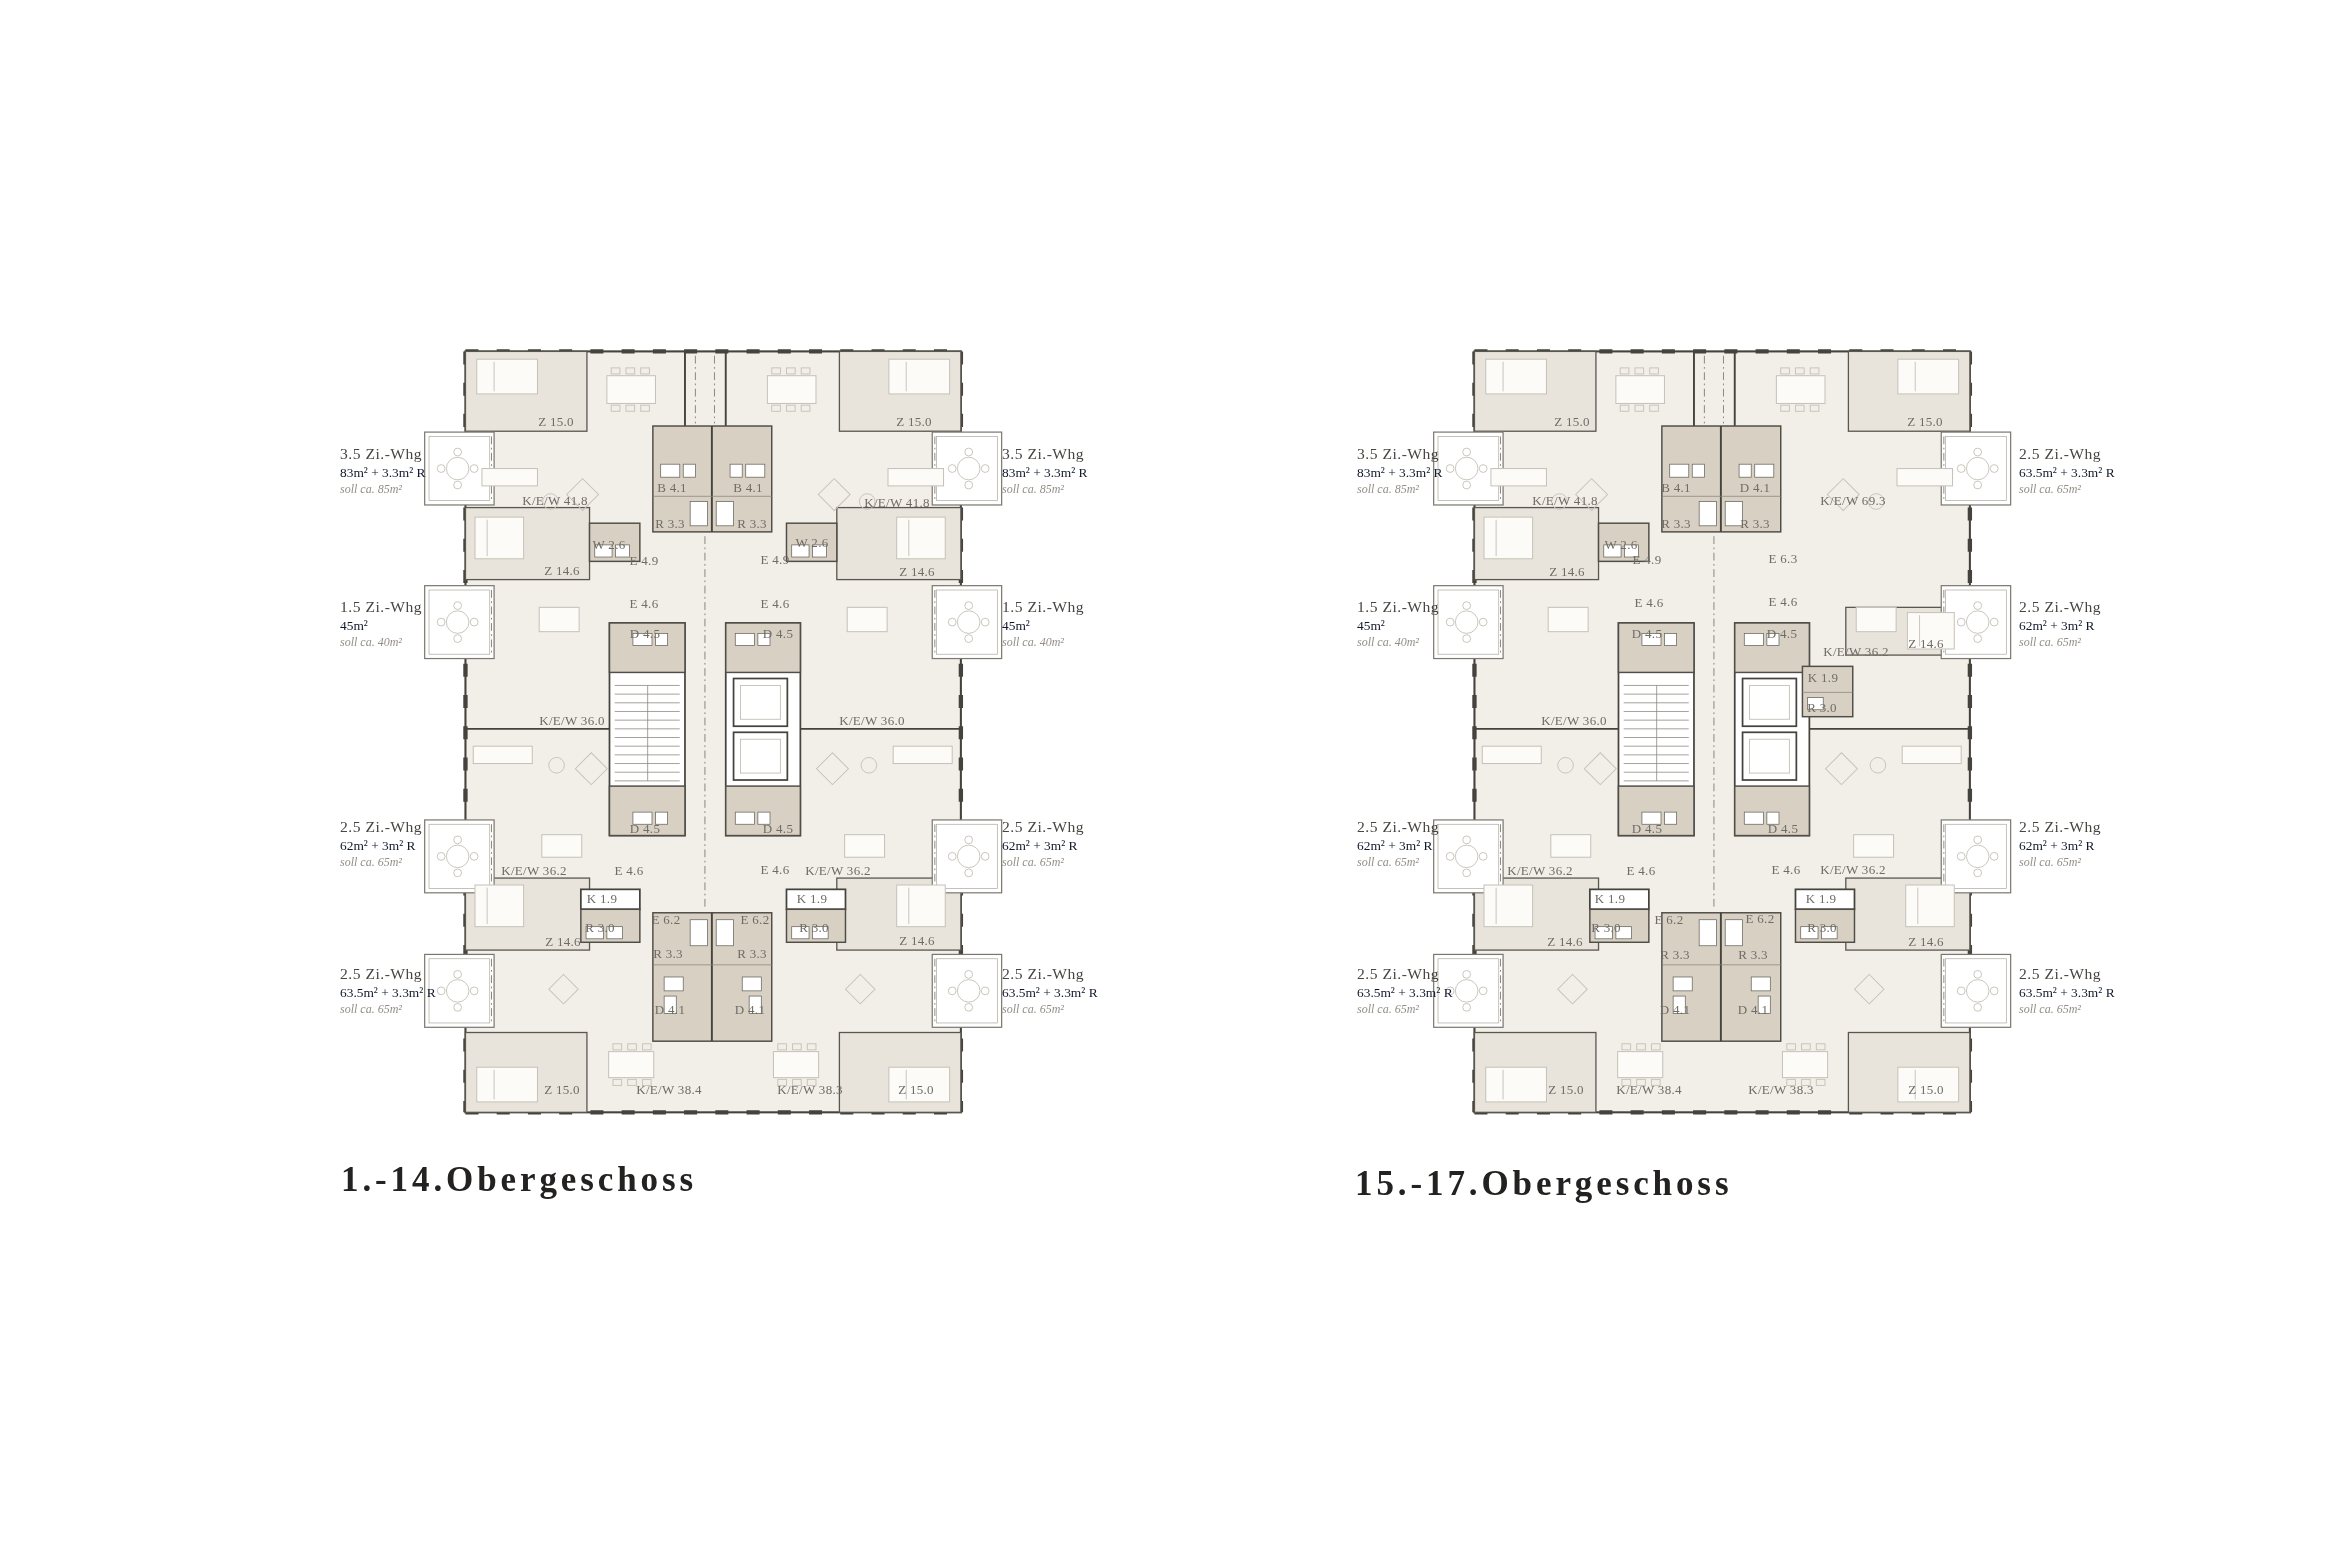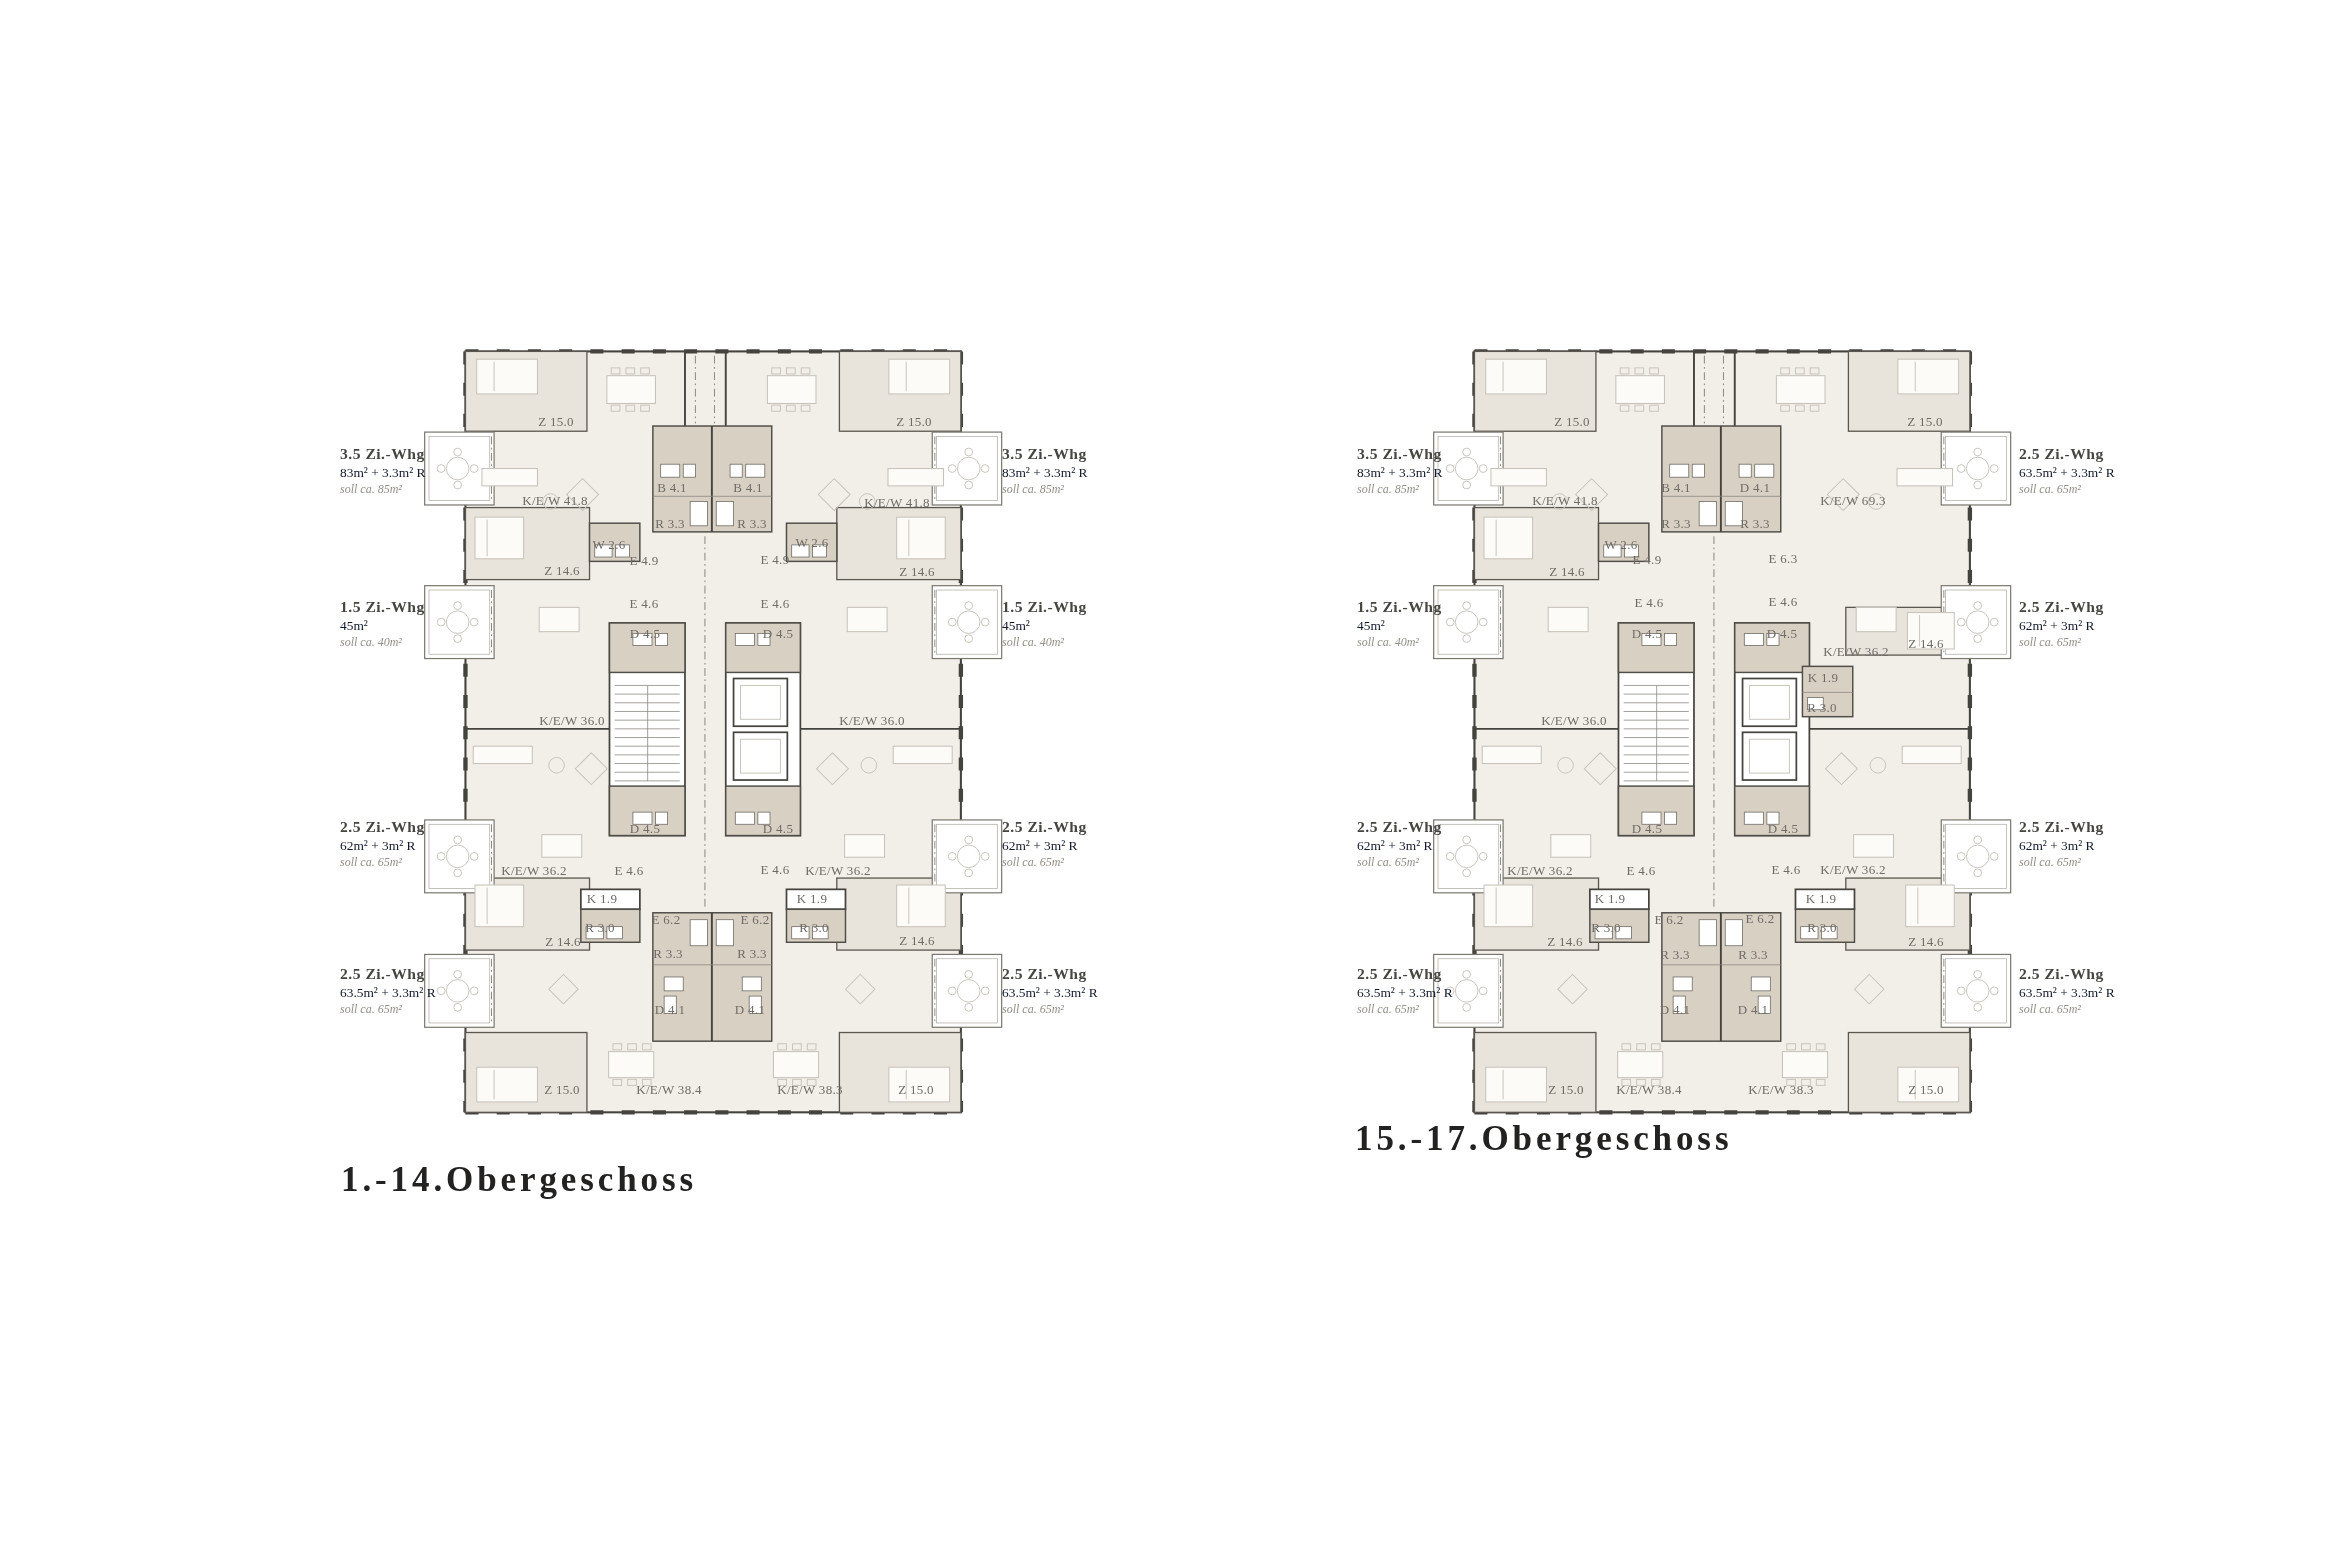--- a/index.html
+++ b/index.html
@@ -3,21 +3,21 @@
 <meta charset="utf-8">
 <style>
   html,body{margin:0;padding:0;background:#ffffff;}
   .canvas{position:relative;width:2330px;height:1305px;background:#ffffff;overflow:hidden;
           font-family:"Liberation Serif","DejaVu Serif",serif;}
   .plan{position:absolute;width:590px;height:768px;}
   .plan svg{position:absolute;left:0;top:0;overflow:visible;}
   .room-label{position:absolute;transform:translate(-50%,-50%);font-size:13px;color:#6f6c66;
               letter-spacing:0.3px;white-space:nowrap;}
   .apt{position:absolute;white-space:nowrap;line-height:1.22;}
-  .apt .nm{font-weight:bold;font-size:15.6px;color:#474540;letter-spacing:0.5px;}
+  .apt .nm{font-weight:normal;font-size:15.6px;color:#474540;letter-spacing:0.5px;}
   .apt .ar{font-size:13.4px;color:#0f172a;margin-top:1.7px;}
   .apt .so{font-size:12px;font-style:italic;color:#938f87;margin-top:0.9px;}
   .title{position:absolute;margin:0;font-weight:bold;font-size:35px;letter-spacing:3.9px;
          color:#232220;white-space:nowrap;}
   
   .room{fill:#f2eee8;stroke:none;}
   .outline{fill:none;stroke:#45433e;stroke-width:2.4;}
   .tick{stroke:#45433e;stroke-width:5;stroke-dasharray:15 21;fill:none;}
   .bedroom{fill:#e9e4db;stroke:#5a5750;stroke-width:1.5;}
   .wet{fill:#d9d0c4;stroke:#504e48;stroke-width:1.7;}
@@ -542,21 +542,21 @@
       <span class="room-label" style="left: 250px; top: 608px;">R 3.3</span>
       <span class="room-label" style="left: 328px; top: 608px;">R 3.3</span>
       <span class="room-label" style="left: 250px; top: 663px;">D 4.1</span>
       <span class="room-label" style="left: 328px; top: 663px;">D 4.1</span>
       <span class="room-label" style="left: 141px; top: 743px;">Z 15.0</span>
       <span class="room-label" style="left: 224px; top: 743px;">K/E/W 38.4</span>
       <span class="room-label" style="left: 356px; top: 743px;">K/E/W 38.3</span>
       <span class="room-label" style="left: 501px; top: 743px;">Z 15.0</span>
     </div>
   <h1 class="title" style="left:341px;top:1160px">1.-14.Obergeschoss</h1>
-  <h1 class="title" style="left:1355px;top:1119px">15.-17.Obergeschoss</h1>
+  <h1 class="title" style="left:1355px;top:1164px">15.-17.Obergeschoss</h1>
 <div class="apt" style="left: 340px; top: 444px;">
       <div class="nm">3.5 Zi.-Whg</div>
       <div class="ar">83m² + 3.3m² R</div>
       <div class="so">soll ca. 85m²</div>
     </div>
     <div class="apt" style="left: 340px; top: 597px;">
       <div class="nm">1.5 Zi.-Whg</div>
       <div class="ar">45m²</div>
       <div class="so">soll ca. 40m²</div>
     </div>

